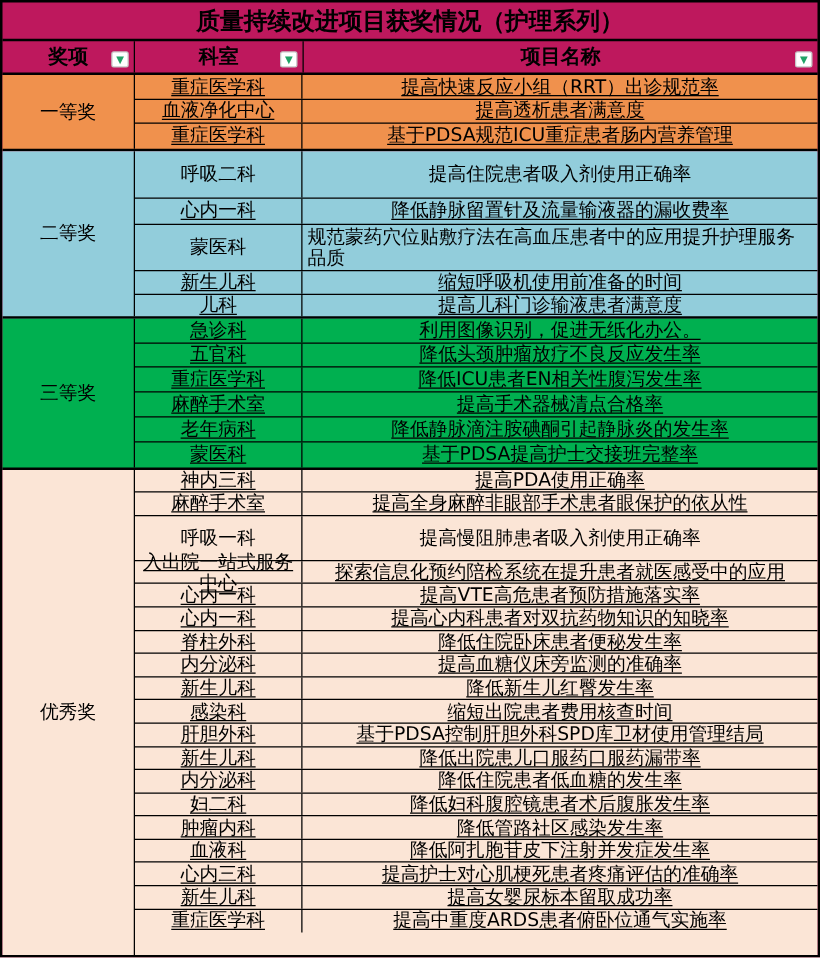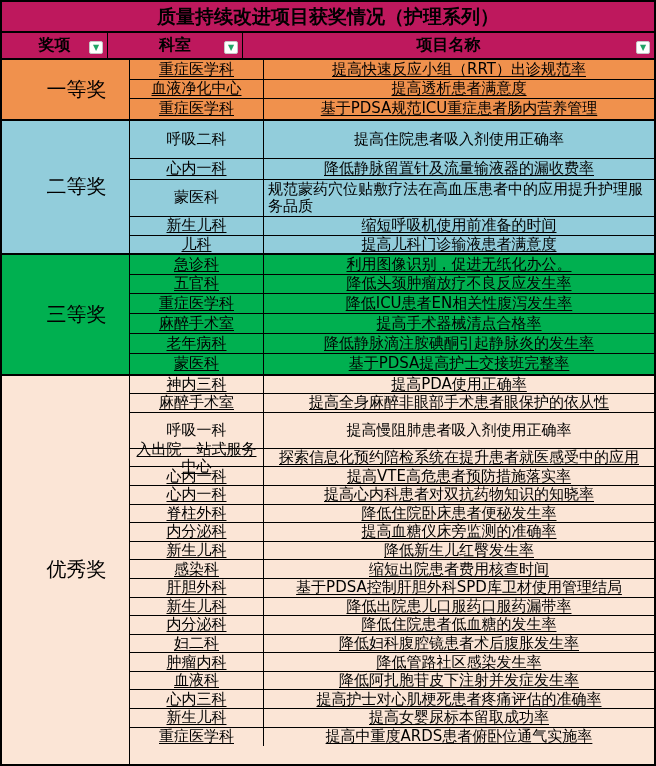--- a/index.html
+++ b/index.html
@@ -41,22 +41,21 @@
   }
   .filter-arrow { color:#21a366; font-size:8px; line-height:1; font-family:"DejaVu Sans", sans-serif; }
   
   .tbody { flex:1; display:flex; flex-direction:column; }
   .section { display:flex; border-bottom:2px solid #000; }
   .section:last-child { border-bottom:none; flex:1; }
   .award-cell {
     width:106px; flex:0 0 106px;
     border-right:1px solid #000;
     display:flex; align-items:center; justify-content:center;
-    font-size:20px;
-    margin-left:22px;
+    font-size:15px;
   }
   .rows { flex:1; display:flex; flex-direction:column; }
   .data-row { display:flex; border-bottom:1px solid #000; }
   .rows .data-row:last-child { border-bottom:none; }
   .dept-cell {
     width:134px; flex:0 0 134px;
     border-right:1px solid #000;
     display:flex; align-items:center; justify-content:center;
     text-align:center; font-size:15px; line-height:17px; padding:0 2px;
   }

